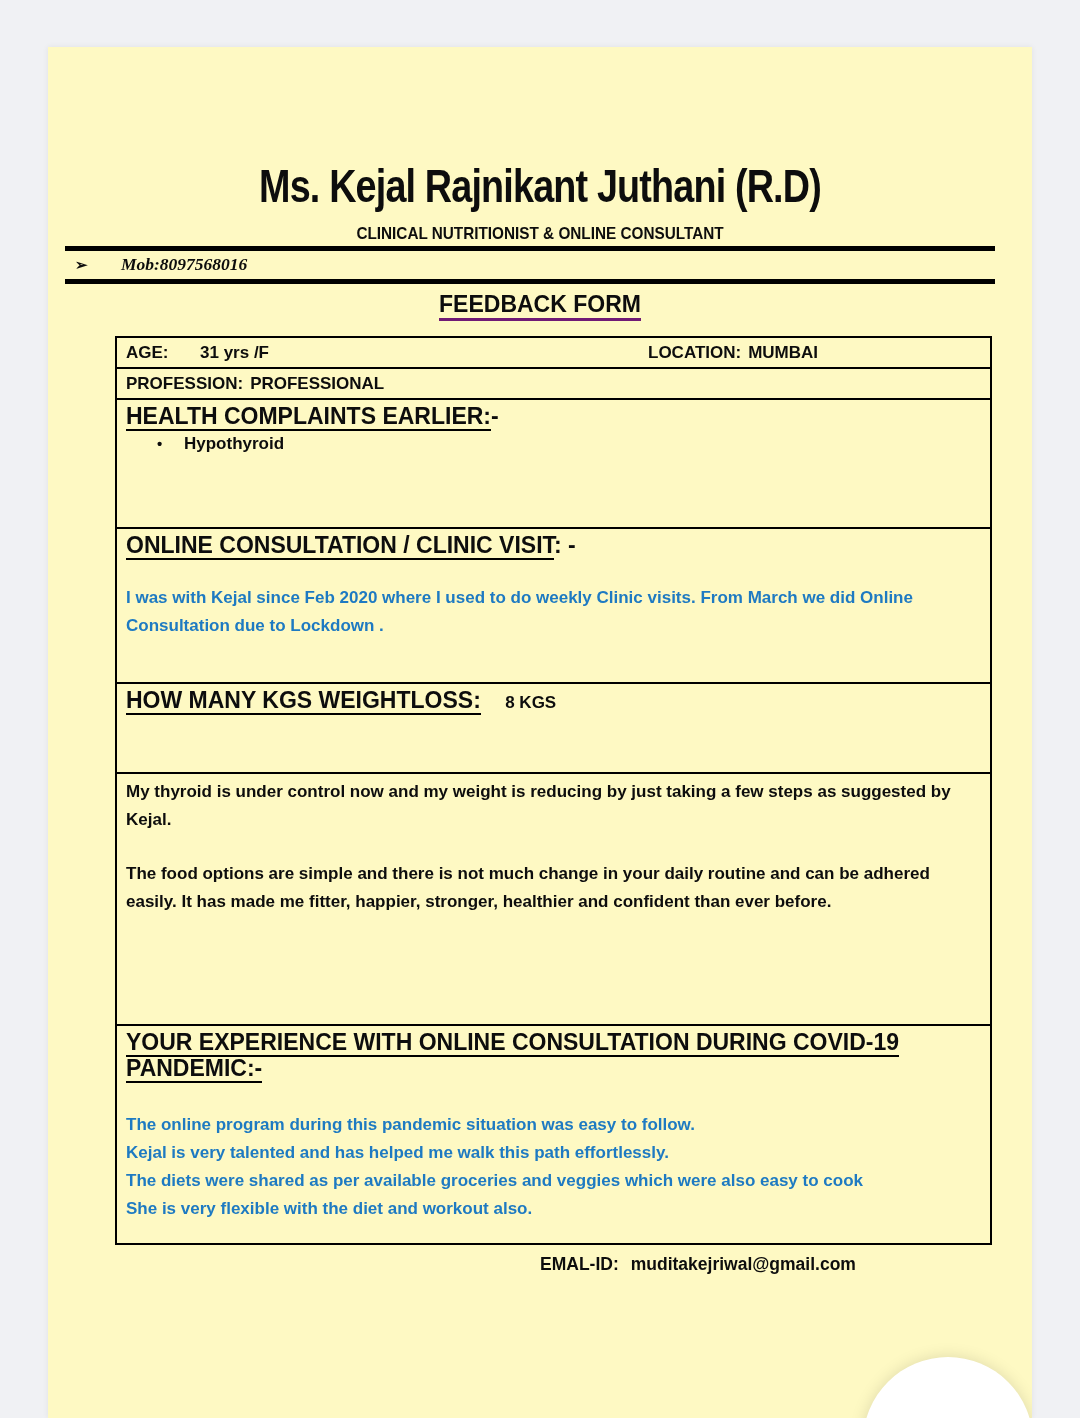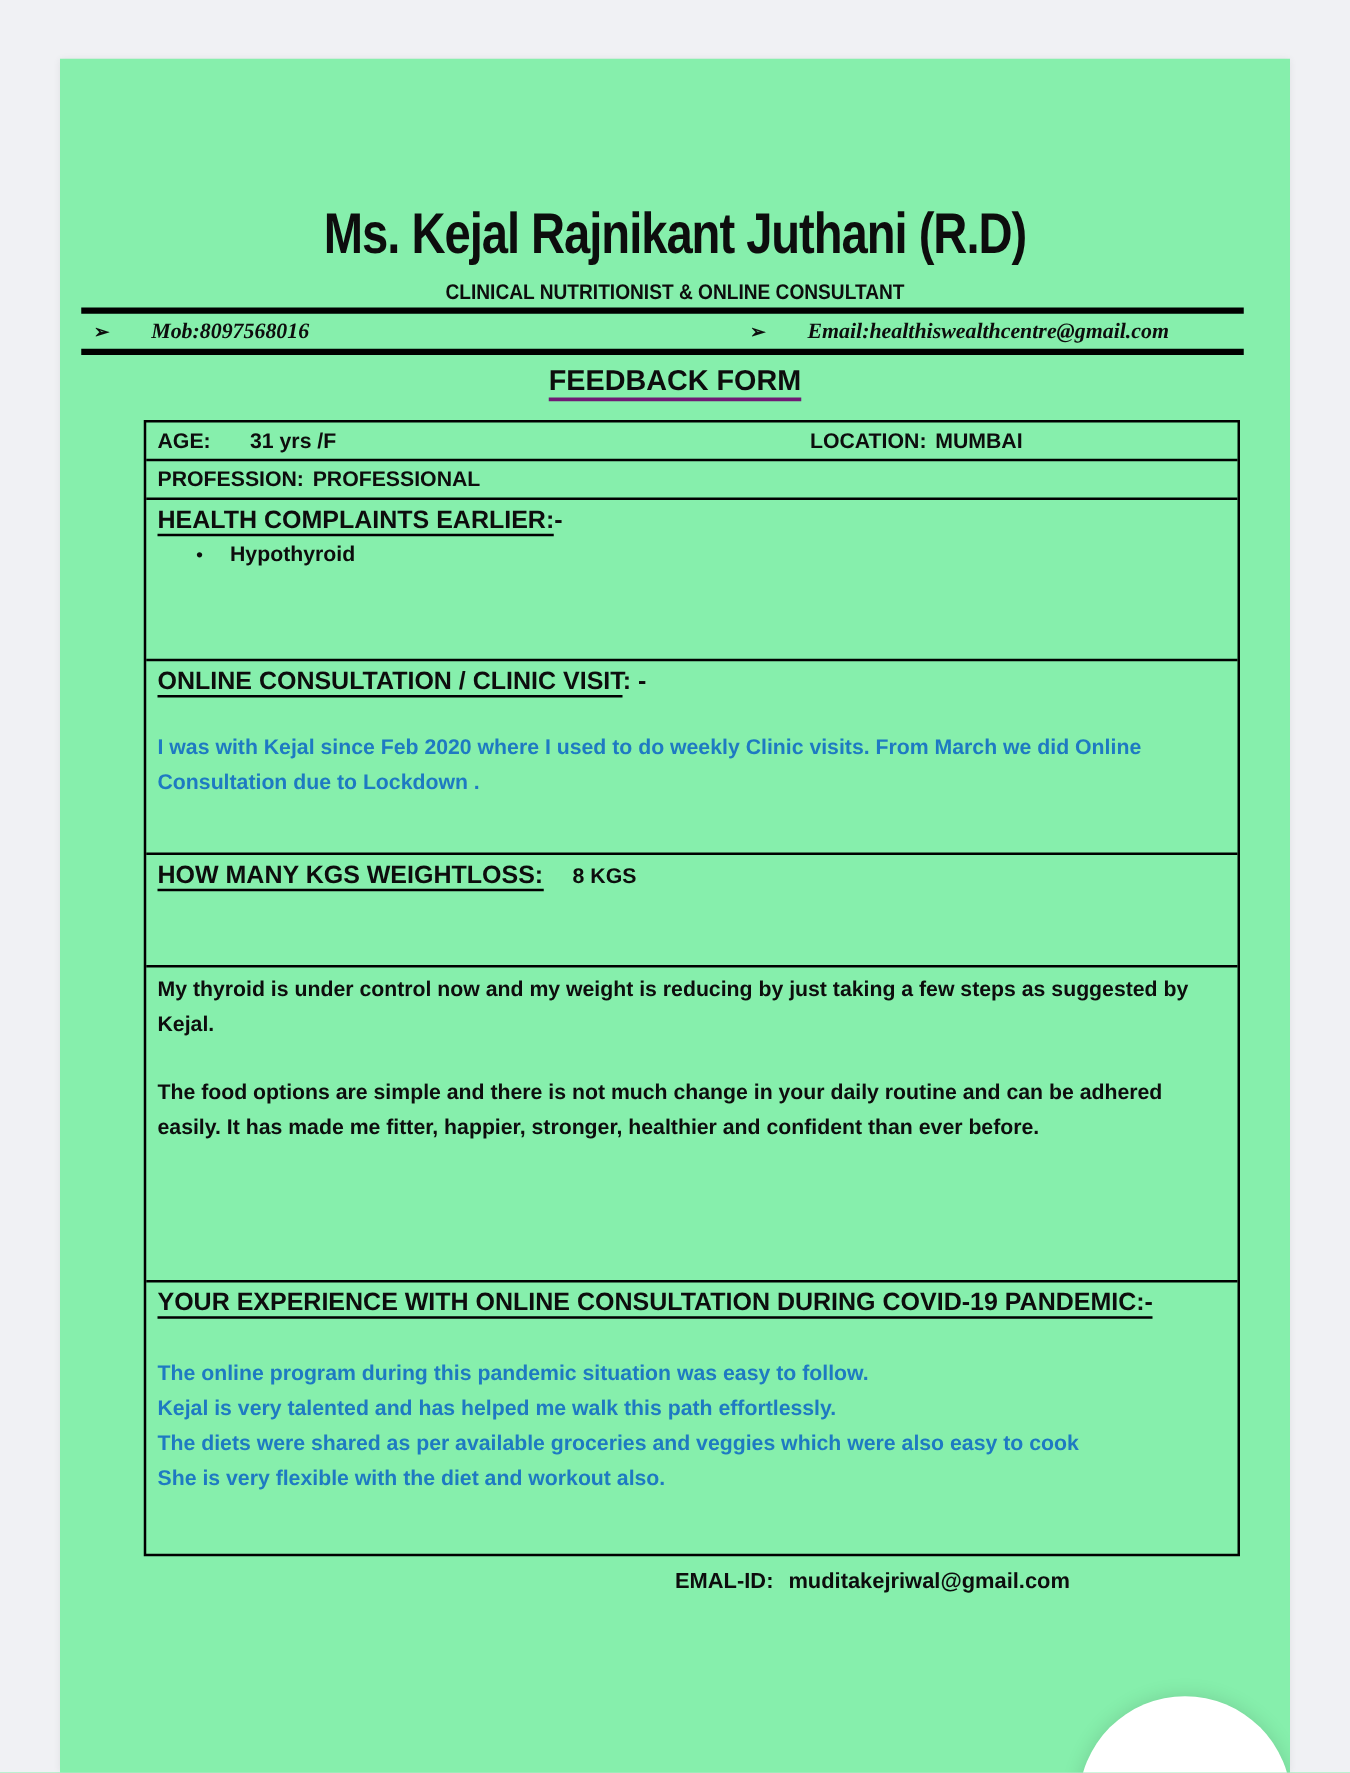--- a/index.html
+++ b/index.html
@@ -8,21 +8,21 @@
     background:#f0f1f4;
     overflow:hidden;
     font-family:"Liberation Sans", sans-serif;
     color:#0d0d0d;
     position:relative;
   }
   .page{
     position:absolute;
     left:48px;top:47px;
     width:984px;height:1371px;
-    background:#86efac;
+    background:#fef9c3;
     box-shadow:0 0 6px rgba(0,0,0,0.07);
     overflow:hidden;
   }
   .doc-title{
     margin-top:110px;
     text-align:center;
     font-size:46px;
     font-weight:800;
     line-height:58px;
     letter-spacing:-1px;
@@ -81,21 +81,21 @@
     padding:3px 8px 3px 9px;
     line-height:23px;
   }
   .t-row:last-child{border-bottom:none;}
   .lab{display:inline-block;width:74px;}
   .col2{position:absolute;left:531px;top:3px;}
   .col2 .date-val{margin-left:52px;}
   .col2 .loc-val{margin-left:7px;}
   .prof-val{margin-left:7px;}
   .sec-heading{
-    font-size:20px;
+    font-size:23px;
     font-weight:800;
     line-height:26px;
   }
   .u{border-bottom:2.5px solid #000;padding-bottom:0px;}
   .bullet-line{margin-top:3px;padding-left:31px;}
   .bullet-glyph{display:inline-block;width:27px;font-size:15px;}
   .r-complaints{min-height:121px;}
   .r-consult{min-height:147px;}
   .r-weight{min-height:82px;}
   .r-benefits{min-height:244px;}
@@ -134,24 +134,20 @@
 
   <div class="doc-subtitle">CLINICAL NUTRITIONIST &amp; ONLINE CONSULTANT</div>
 
   <div class="bar"></div>
 
   <div class="contact-row">
     <span class="contact-item contact-mob">
       <span class="arrow">➢</span>
       <span class="ctext">Mob:8097568016</span>
     </span>
-    <span class="contact-item contact-email">
-      <span class="arrow">➢</span>
-      <span class="ctext">Email:healthiswealthcentre@gmail.com</span>
-    </span>
   </div>
 
   <div class="bar"></div>
 
   <div class="form-title-wrap">
     <span class="form-title">FEEDBACK FORM</span>
   </div>
 
   <div class="doc-table">
 

